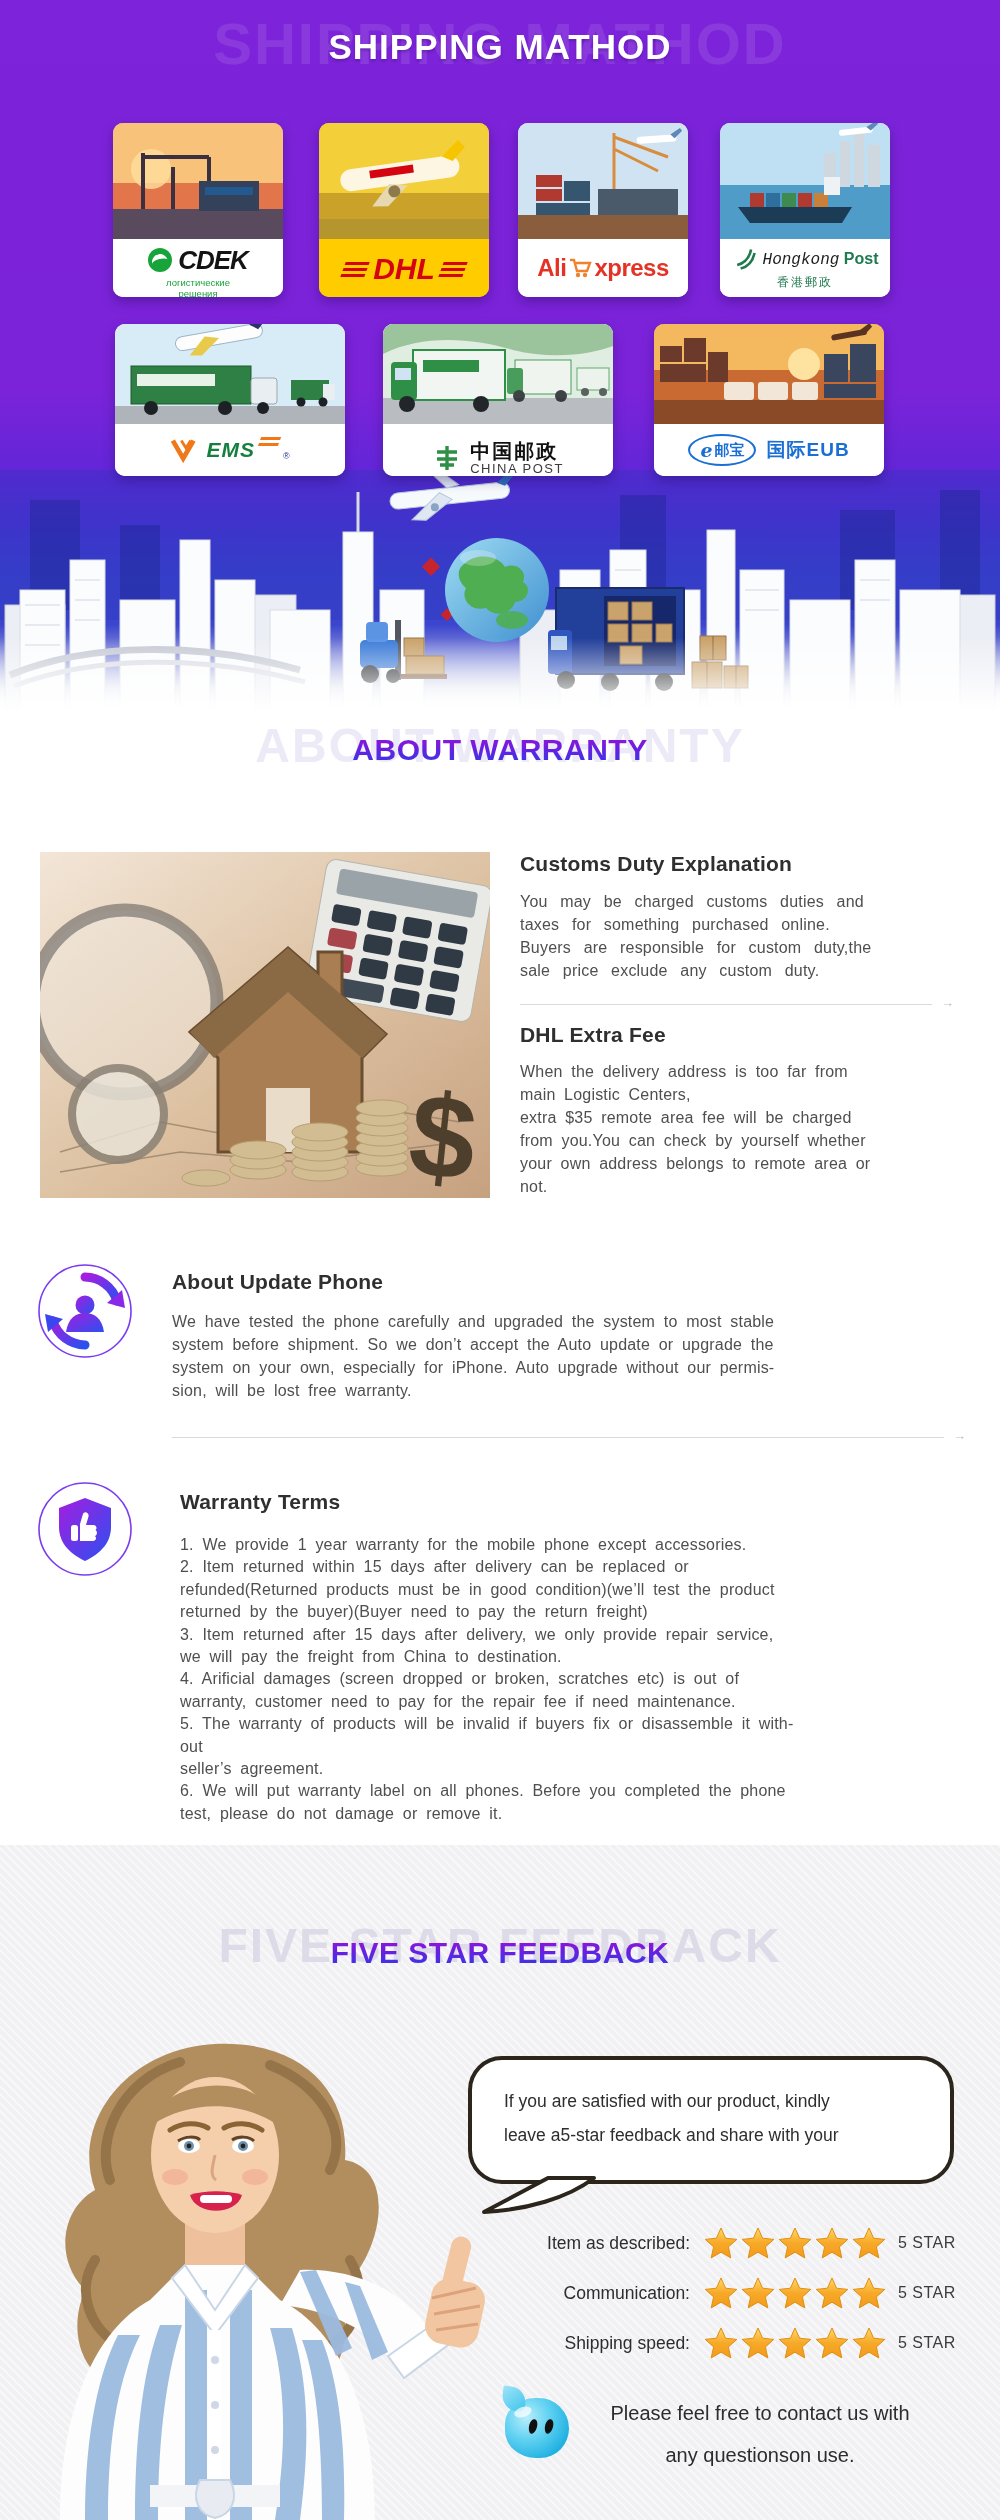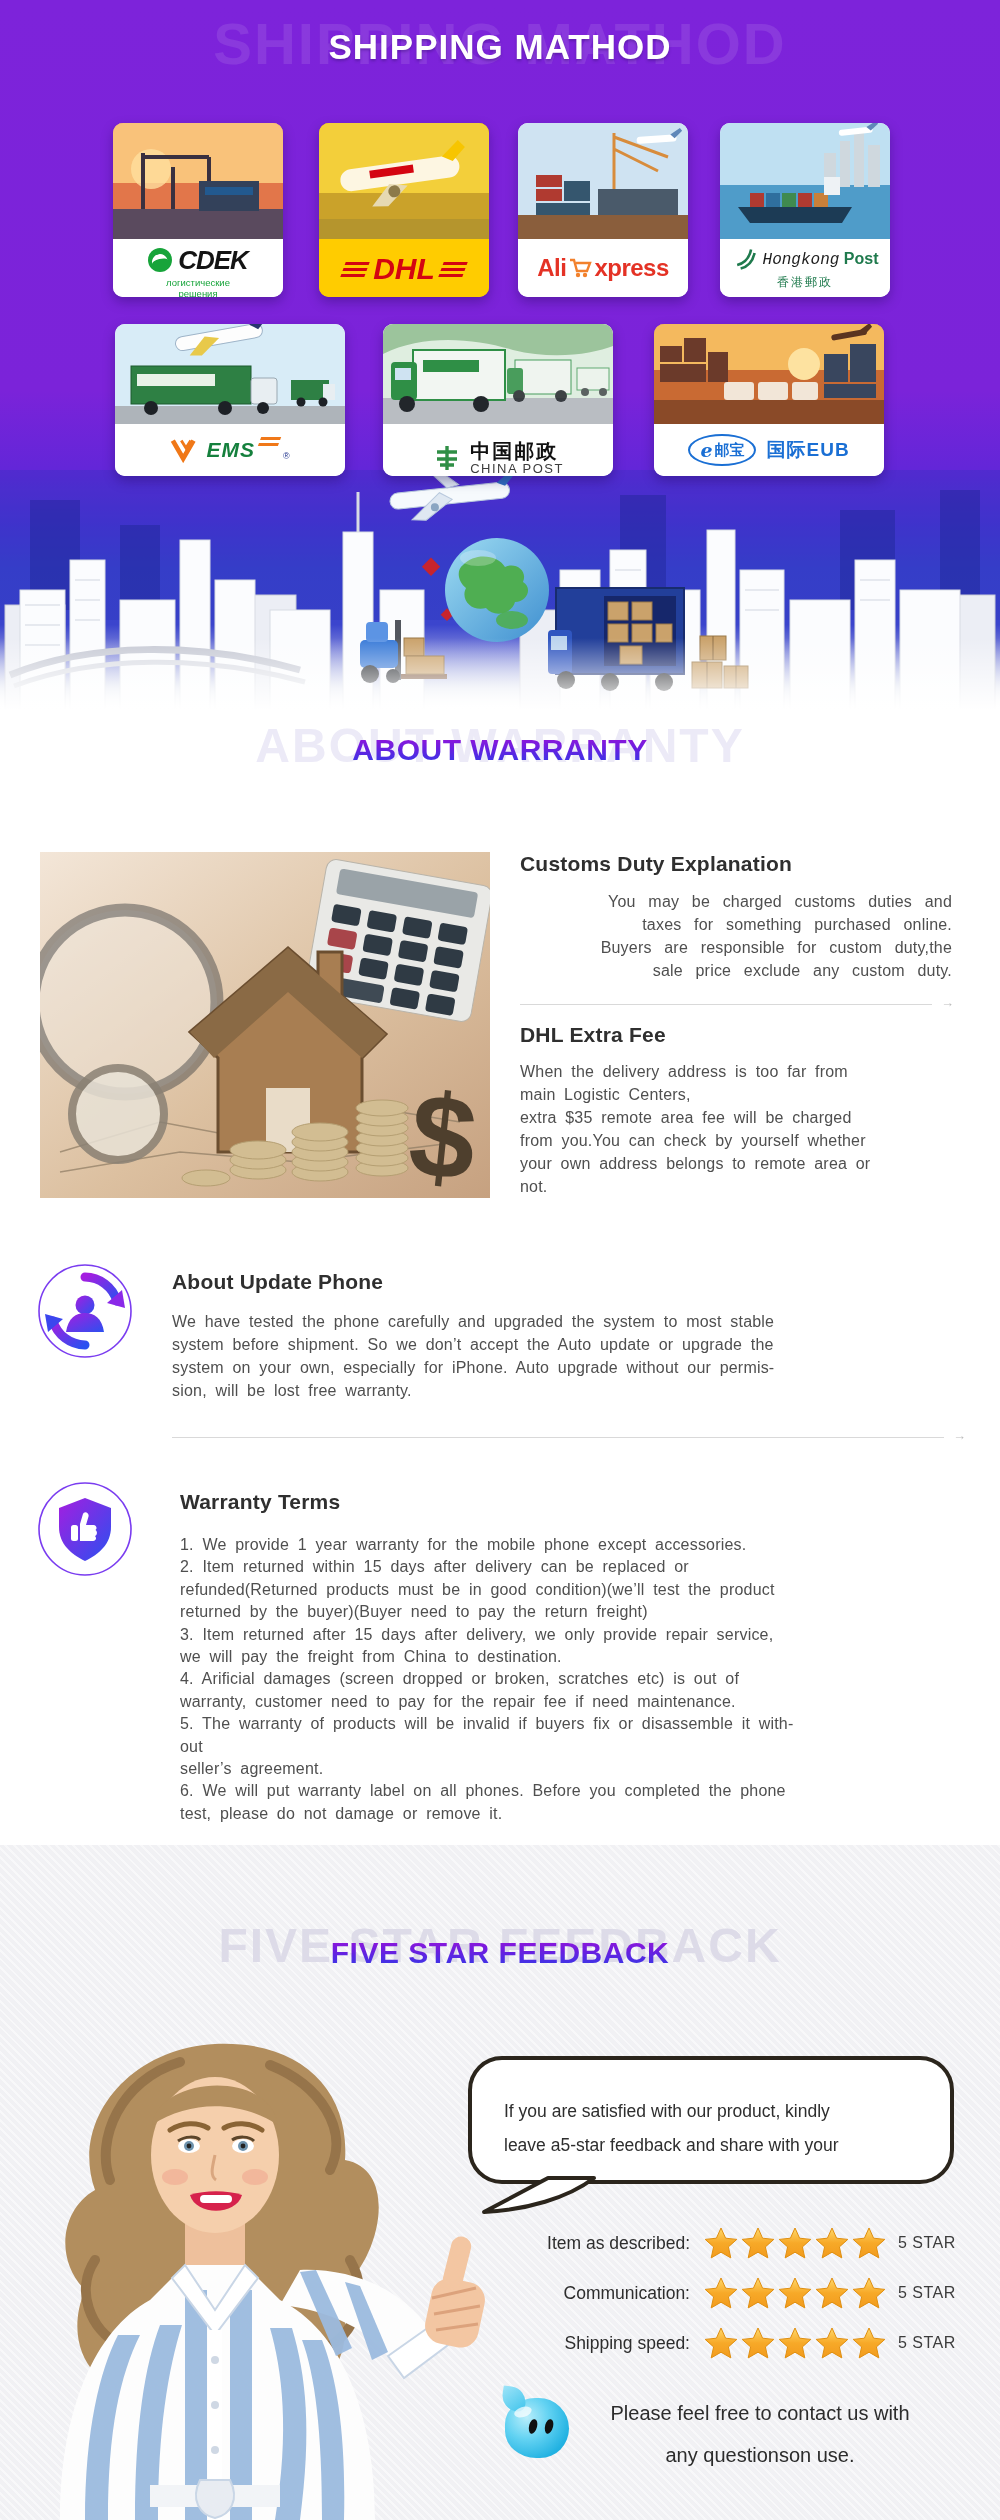--- a/index.html
+++ b/index.html
@@ -53,30 +53,30 @@
   
   .sec-title-wrap{position:absolute;left:0;width:100%;text-align:center;}
   .watermark-lite{position:absolute;left:0;width:100%;text-align:center;font-size:48px;font-weight:800;
     letter-spacing:2px;color:#ECEAF7;white-space:nowrap;}
   .grad-text{display:inline-block;font-size:30px;font-weight:800;letter-spacing:.5px;
     background:linear-gradient(180deg,#a212d8 0%,#6a1fe0 45%,#2b3ce8 100%);
     -webkit-background-clip:text;background-clip:text;color:transparent;}
   
   .h-sec{font-size:21px;color:#2f2f2f;font-weight:600;letter-spacing:.2px;margin:0;}
   .body-text{font-size:16px;color:#4f4f4f;line-height:1.44;letter-spacing:.2px;word-spacing:4px;white-space:pre-line;margin:0;}
-  .wide-space{word-spacing:8px;text-align:right;}
+  .wide-space{word-spacing:8px;}
   .divider{border-top:1px solid #d9d9d9;position:relative;}
   .divider-arrow{position:absolute;right:-22px;top:-10px;color:#bdbdbd;font-size:13px;}
   .term{margin:0;line-height:1.4;}
   
   .feedback-bg{position:absolute;left:0;top:1845px;width:1000px;height:675px;background:#f1f1f4;
     background-image:repeating-linear-gradient(45deg,rgba(255,255,255,.5) 0 2px,rgba(0,0,0,0) 2px 6px);}
   .bubble{position:absolute;left:468px;top:2056px;width:486px;height:128px;background:#fff;
     border:4px solid #2b251c;border-radius:34px;box-sizing:border-box;z-index:4;}
-  .bubble-text{padding:34px 8px 0 32px;font-size:17.5px;color:#2e2e2e;line-height:1.95;white-space:pre-line;}
+  .bubble-text{padding:24px 8px 0 32px;font-size:17.5px;color:#2e2e2e;line-height:1.95;white-space:pre-line;}
   .bubble-tail{position:absolute;left:10px;bottom:-36px;}
   .ratings{position:absolute;left:480px;top:2222px;display:flex;flex-direction:column;gap:8px;z-index:4;}
   .rating-row{display:flex;align-items:center;height:42px;}
   .rating-label{width:210px;text-align:right;font-size:17.5px;color:#2d2d2d;margin-right:14px;}
   .rating-stars{display:flex;gap:3px;align-items:center;}
   .rating-caption{margin-left:12px;font-size:16px;color:#3c3c3c;letter-spacing:.5px;}
   .star{display:inline-flex;}
   .contact-text{position:absolute;left:582px;top:2392px;width:356px;text-align:center;
     font-size:20px;font-weight:500;color:#2c2c2c;line-height:2.1;white-space:pre-line;z-index:4;}
   .mascot{position:absolute;left:505px;top:2398px;width:64px;height:60px;z-index:4;

